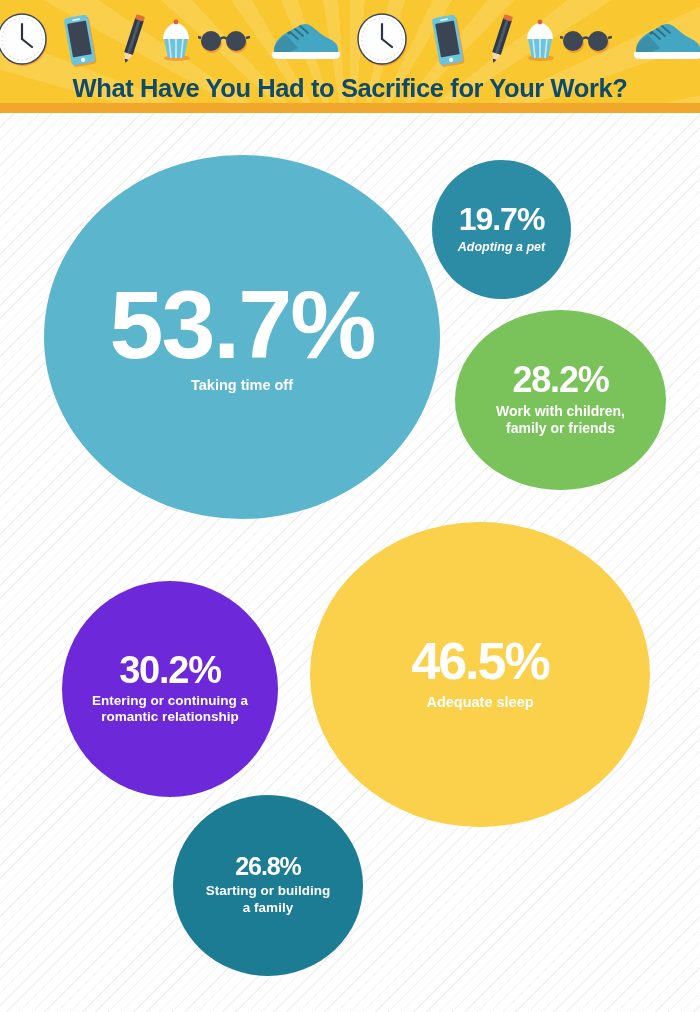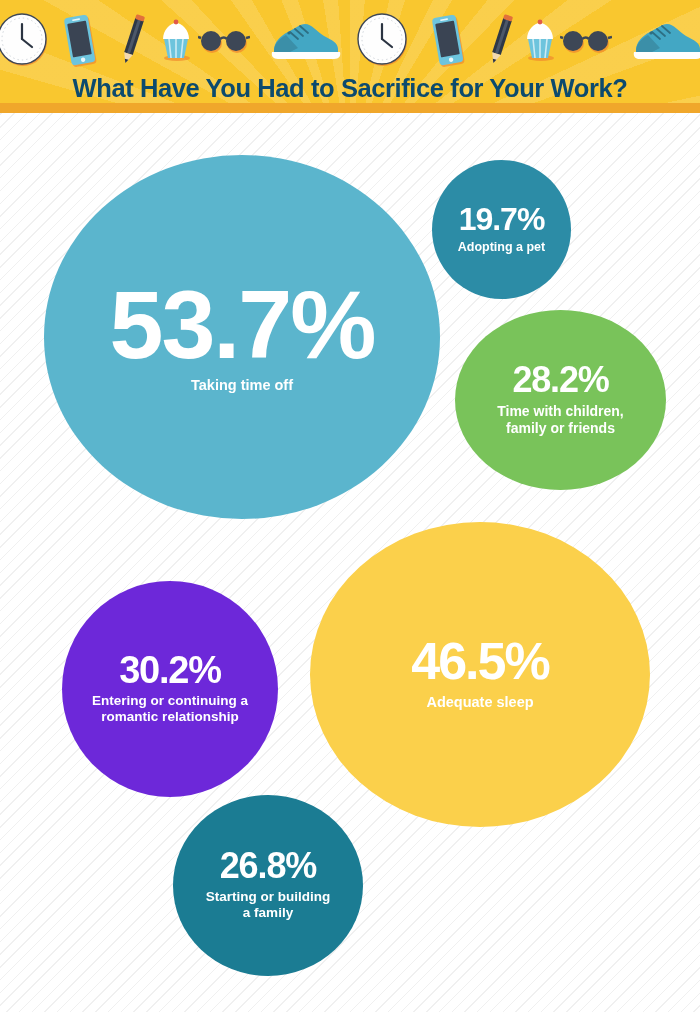--- a/index.html
+++ b/index.html
@@ -104,21 +104,21 @@
     background: #5bb5cd;
   }
   #bubble-taking-time-off .pct { font-size: 97px; margin-bottom: 6px; }
   #bubble-taking-time-off .lbl { font-size: 14.5px; }
 
   #bubble-adopting-a-pet {
     left: 432px; top: 160px; width: 139px; height: 139px;
     background: #2c8ca6;
   }
   #bubble-adopting-a-pet .pct { font-size: 32px; margin-bottom: 5px; letter-spacing: -1px; }
-  #bubble-adopting-a-pet .lbl { font-size: 12.5px; }
+  #bubble-adopting-a-pet .lbl { font-size: 12.5px; font-style: italic; }
 
   #bubble-time-with-family {
     left: 455px; top: 310px; width: 211px; height: 180px;
     background: #79c35a;
   }
   #bubble-time-with-family .pct { font-size: 36px; margin-bottom: 6px; letter-spacing: -1.2px; }
   #bubble-time-with-family .lbl { font-size: 14px; }
 
   #bubble-romantic-relationship {
     left: 62px; top: 581px; width: 216px; height: 216px;
@@ -131,21 +131,21 @@
     left: 310px; top: 522px; width: 340px; height: 305px;
     background: #fbd04b;
   }
   #bubble-adequate-sleep .pct { font-size: 52px; margin-bottom: 8px; }
   #bubble-adequate-sleep .lbl { font-size: 14.5px; text-align: center; }
 
   #bubble-starting-family {
     left: 173px; top: 795px; width: 190px; height: 181px;
     background: #1b7c93;
   }
-  #bubble-starting-family .pct { font-size: 36px; margin-bottom: 5px; letter-spacing: -1.1px; }
+  #bubble-starting-family .pct { font-size: 25px; margin-bottom: 5px; letter-spacing: -1.1px; }
   #bubble-starting-family .lbl { font-size: 13.5px; }
 
   
   #bubble-adopting-a-pet      { z-index: 6; }
   #bubble-time-with-family    { z-index: 5; }
   #bubble-taking-time-off     { z-index: 4; }
   #bubble-adequate-sleep      { z-index: 3; }
   #bubble-romantic-relationship { z-index: 3; }
   #bubble-starting-family     { z-index: 7; }
 </style>
@@ -280,21 +280,21 @@
     <div class="lbl">Taking time off</div>
   </div>
 
   <div class="bubble" id="bubble-adopting-a-pet">
     <div class="pct">19.7%</div>
     <div class="lbl">Adopting a pet</div>
   </div>
 
   <div class="bubble" id="bubble-time-with-family">
     <div class="pct">28.2%</div>
-    <div class="lbl">Time with children,</div>
+    <div class="lbl">Work with children,</div>
     <div class="lbl">family or friends</div>
   </div>
 
   <div class="bubble" id="bubble-romantic-relationship">
     <div class="pct">30.2%</div>
     <div class="lbl">Entering or continuing a</div>
     <div class="lbl">romantic relationship</div>
   </div>
 
   <div class="bubble" id="bubble-adequate-sleep">

